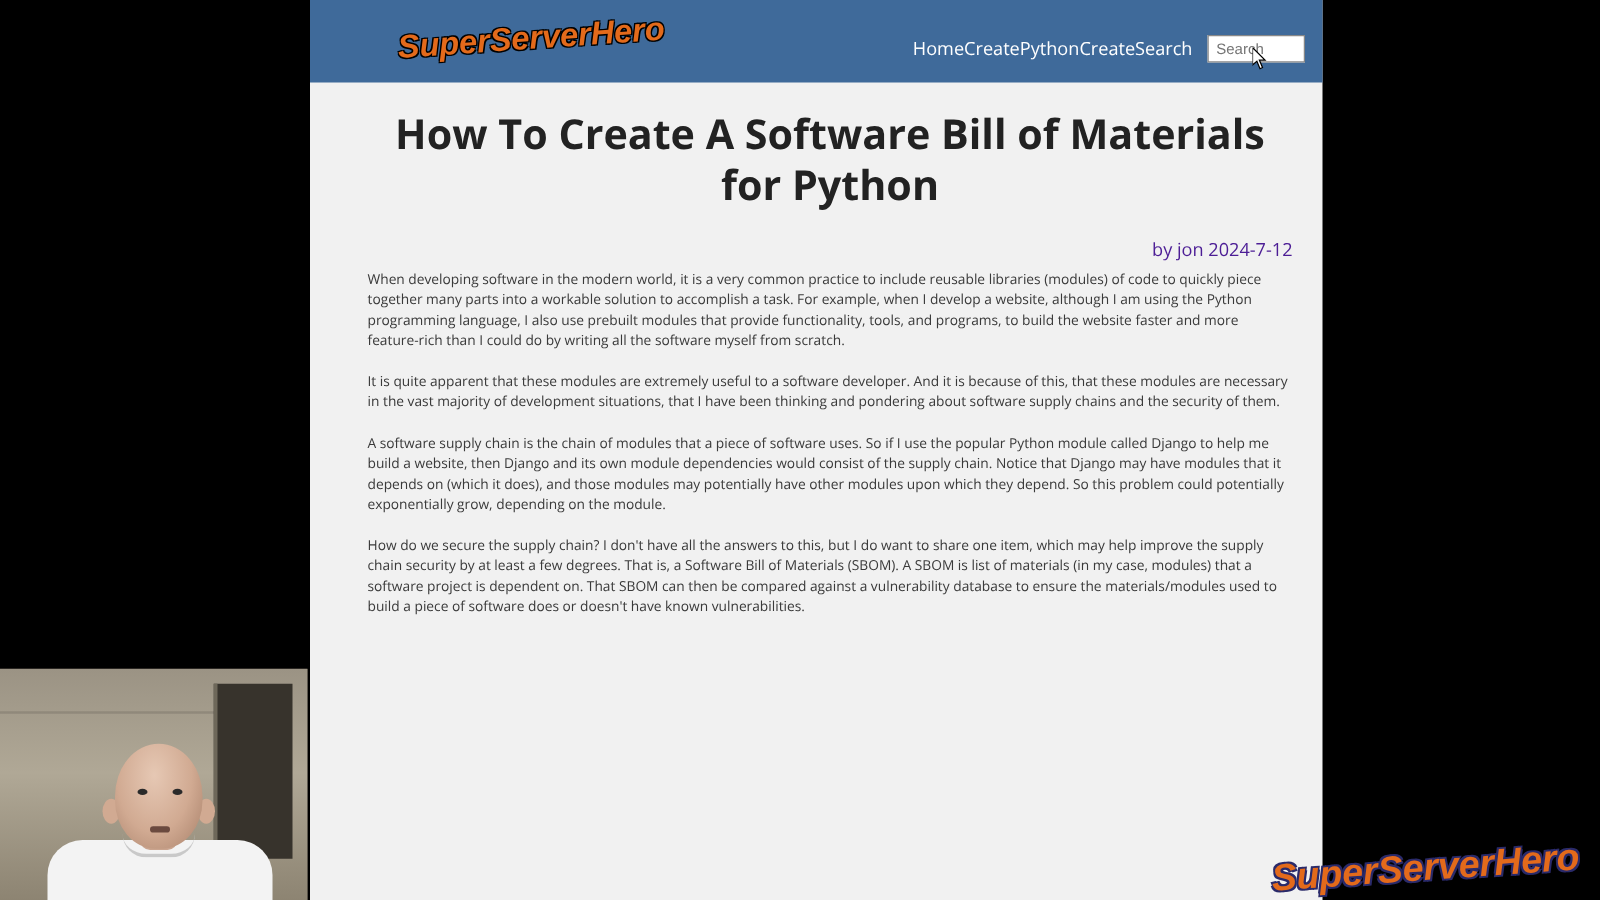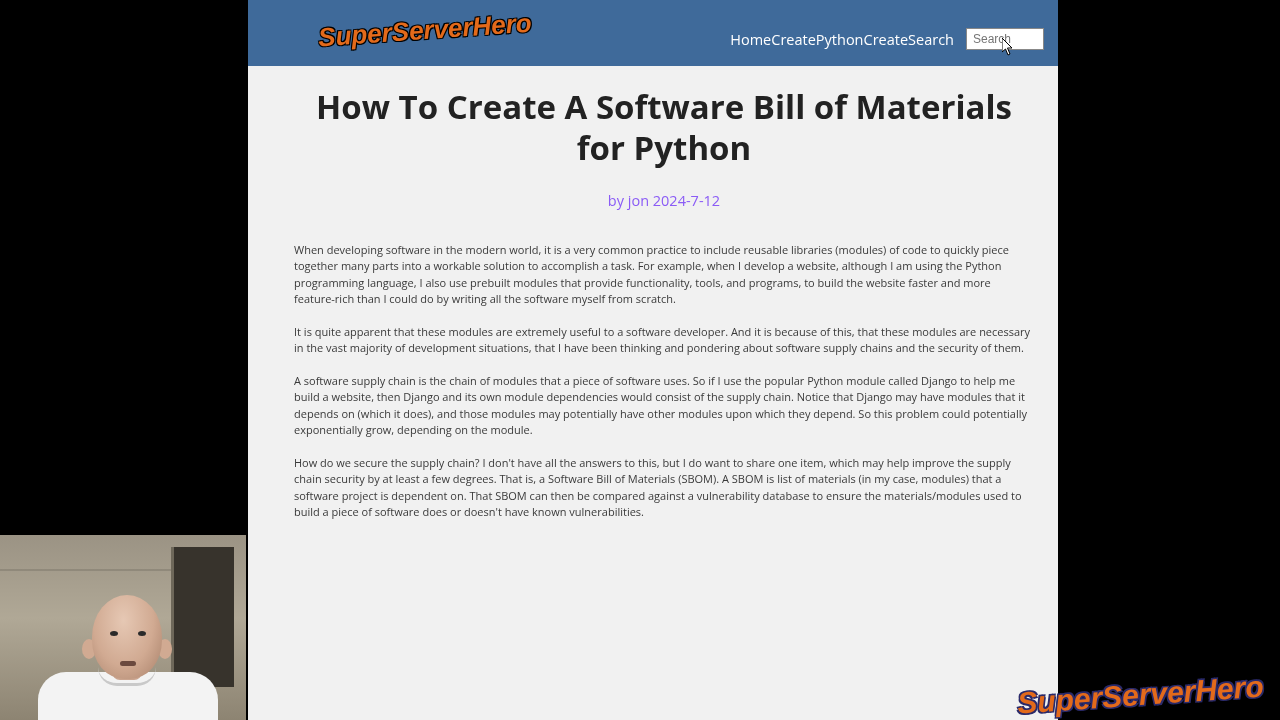--- a/index.html
+++ b/index.html
@@ -6,21 +6,21 @@
   .stage{position:relative;width:1280px;height:720px;overflow:hidden;background:#000;}
   .page{position:absolute;left:248px;top:0;width:810px;height:720px;background:#f1f1f1;}
   .navbar{height:66px;background:#3f6a9a;display:flex;align-items:center;padding:0 14px 0 70px;box-sizing:border-box;}
   .brand{font-family:"Arial Black",Arial,sans-serif;font-weight:900;font-style:italic;font-size:26px;color:#e36a1b;text-shadow:1px 1px 0 #000,-1px -1px 0 #000,1px -1px 0 #000,-1px 1px 0 #000;transform:rotate(-4deg);margin-top:-6px;}
   .navspacer{flex:1;}
   .navlinks{display:flex;align-items:center;margin-top:12px;}
   .navlinks a{color:#fff;text-decoration:none;font-size:14.5px;cursor:pointer;}
   .search{width:64px;height:18px;padding:1px 6px;font-size:12px;border:1px solid #888;background:#fff;margin-left:12px;}
   .content{padding:16px 24px 0 46px;box-sizing:border-box;color:#333;}
   h1{font-size:33px;font-weight:700;text-align:center;margin:4px 0 22px 0;line-height:1.25;color:#222;}
-  .byline{text-align:center;font-size:14.5px;margin-bottom:32px;color:#8b5cf6;}
+  .byline{text-align:right;font-size:14.5px;margin-bottom:6px;color:#4c1d95;}
   p{font-size:11px;line-height:1.5;margin:0 0 16px 0;color:#3a3a3a;}
   .webcam{position:absolute;left:0;bottom:0;width:246px;height:185px;background:#8a8070;overflow:hidden;}
   .room{position:absolute;inset:0;background:linear-gradient(to bottom,#9b9384 0%,#b0a896 45%,#8d8472 100%);}
   .door{position:absolute;top:12px;right:12px;width:60px;height:140px;background:#37332c;border-left:3px solid #6e685a;}
   .ceilingline{position:absolute;top:34px;left:0;right:70px;height:2px;background:rgba(0,0,0,0.12);}
   .head{position:absolute;left:92px;top:60px;width:70px;height:84px;border-radius:50% 50% 46% 46%;background:radial-gradient(ellipse at 45% 30%,#e6c8b4 0%,#d1aa92 55%,#a77f68 100%);}
   .ears{position:absolute;left:84px;top:104px;width:86px;height:18px;}
   .ears:before,.ears:after{content:"";position:absolute;width:14px;height:20px;background:#d1aa92;border-radius:50%;}
   .ears:before{left:-2px;} .ears:after{right:-2px;}
   .shirt{position:absolute;left:38px;bottom:0;width:180px;height:48px;background:#f3f3f3;border-radius:28px 28px 0 0;}

